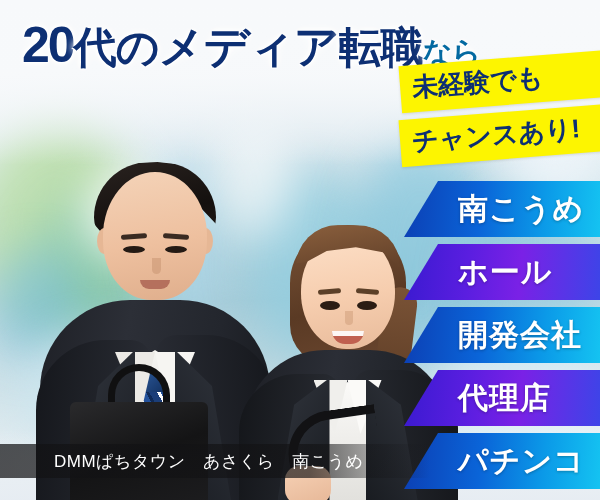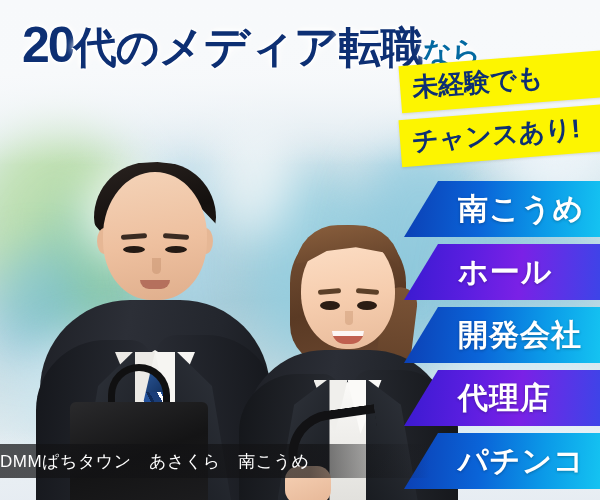--- a/index.html
+++ b/index.html
@@ -215,21 +215,21 @@
   }
 
   
   .caption{
     position:absolute;left:0;bottom:22px;width:430px;height:34px;
     background:linear-gradient(90deg,rgba(18,18,20,.72) 0%,rgba(18,18,20,.66) 72%,rgba(18,18,20,0) 100%);
     display:flex;align-items:center;
   }
   .caption-text{
     color:#fff;font-size:17px;letter-spacing:.5px;
-    white-space:nowrap;
+    margin-left:54px;white-space:nowrap;
   }
 </style>
 </head>
 <body>
 
 <div class="banner">
 
   <div class="bg">
     <div class="bg-base"></div>
     <div class="bk bk1"></div>

